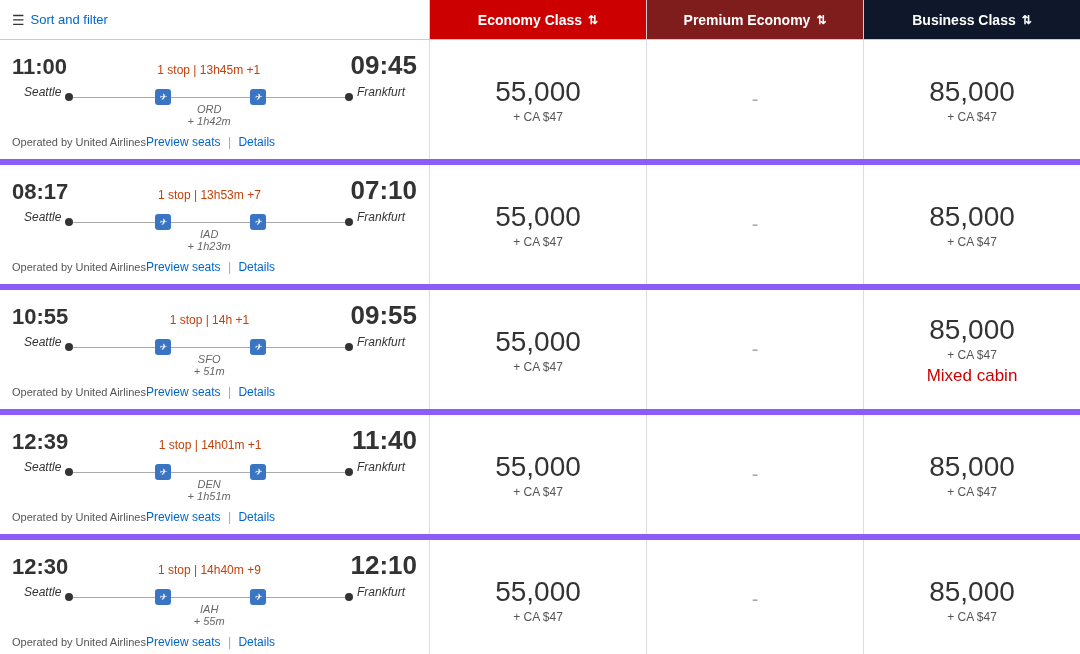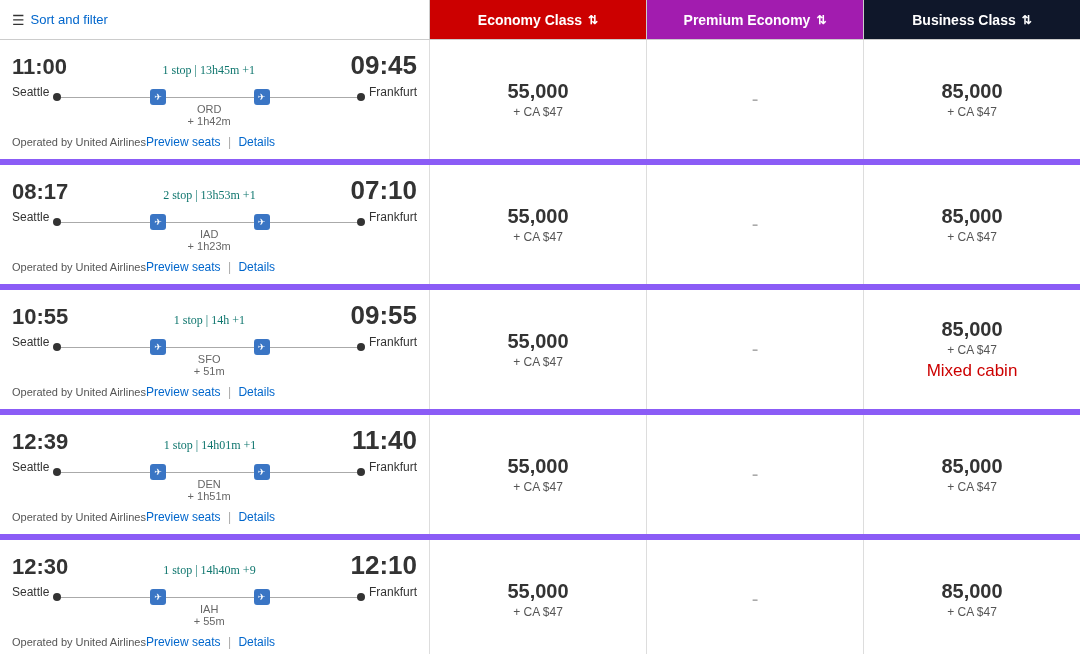--- a/index.html
+++ b/index.html
@@ -59,21 +59,21 @@
 
     .header-col:last-child {
       border-right: none;
     }
 
     .header-col-economy {
       background: #cc0000;
     }
 
     .header-col-premium {
-      background: #a21caf;
+      background: #7f1d1d;
     }
 
     .header-col-business {
       background: #0f172a;
     }
 
     .header-col .sort-arrow {
       margin-left: 6px;
       font-size: 12px;
     }
@@ -100,36 +100,36 @@
     }
 
     .depart-time {
       font-size: 22px;
       font-weight: bold;
       color: #333;
     }
 
     .stop-info {
       font-size: 12px;
-      color: #0f766e;
-      font-family: Liberation Serif, serif;
+      color: #c2410c;
     }
 
     .arrive-time {
       font-size: 26px;
       font-weight: bold;
       color: #333;
       text-align: right;
     }
 
     .route-container {
       display: flex;
       justify-content: space-between;
       align-items: flex-start;
-      margin: 4px 0;
+      margin: 4px 12px;
+      font-style: italic;
     }
 
     .city-label {
       font-size: 12px;
       color: #333;
     }
 
     .city-label-right {
       font-size: 12px;
       color: #333;
@@ -250,22 +250,22 @@
       justify-content: center;
       border-right: 1px solid #ddd;
       padding: 10px;
     }
 
     .price-cell:last-child {
       border-right: none;
     }
 
     .price-points {
-      font-size: 20px;
-      font-weight: bold;
+      font-size: 28px;
+      font-weight: normal;
       color: #333;
     }
 
     .price-cash {
       font-size: 12px;
       color: #555;
       margin-top: 2px;
     }
 
     .price-dash {
@@ -352,21 +352,21 @@
     <div class="price-cell">
       <span class="price-points">85,000</span>
       <span class="price-cash">+ CA $47</span>
 
     </div>
   </div>
       <div class="flight-row">
     <div class="flight-info">
       <div class="flight-times">
         <span class="depart-time">08:17</span>
-        <span class="stop-info">2 stop | 13h53m +1</span>
+        <span class="stop-info">1 stop | 13h53m +7</span>
         <span class="arrive-time">07:10</span>
       </div>
 
       <div class="route-container">
         <span class="city-label">Seattle</span>
         <div class="route-line">
           <div class="route-line-inner">
             <div class="dot-start"></div>
             <div class="line">
               <div class="plane-icon">✈</div>

